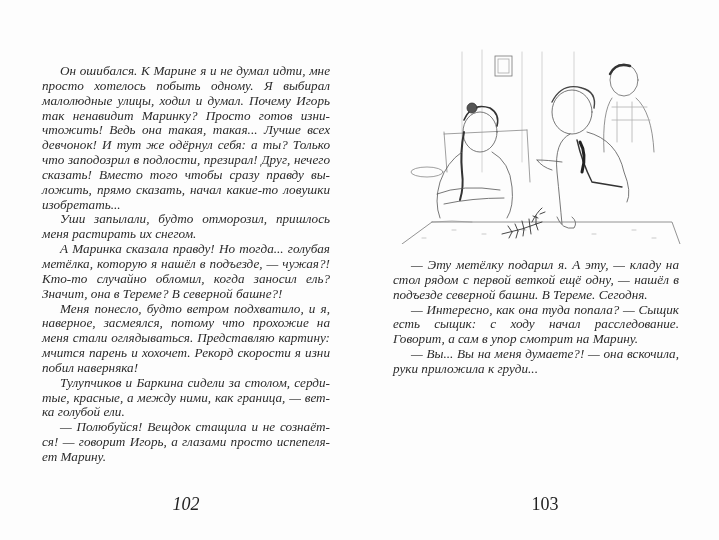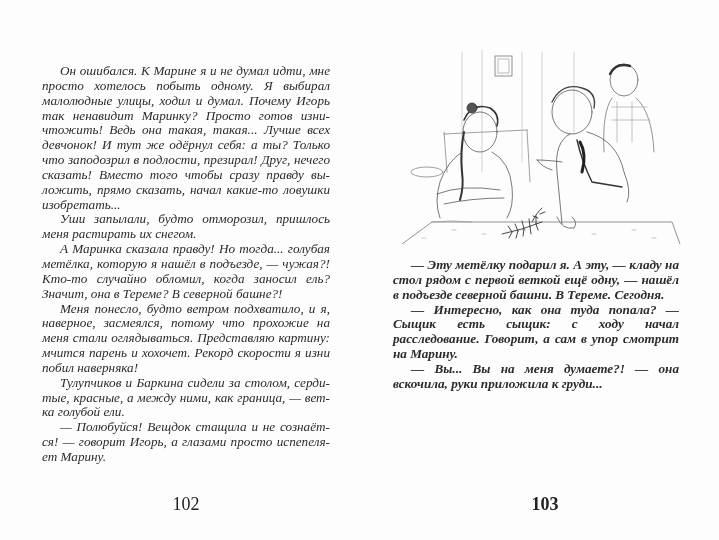--- a/index.html
+++ b/index.html
@@ -5,41 +5,41 @@
   html, body { margin: 0; padding: 0; }
   body {
     width: 719px; height: 540px; overflow: hidden;
     background: #fdfdfd;
     font-family: "DejaVu Serif", "Liberation Serif", serif;
     color: #2a2a2a;
     position: relative;
   }
   .page { position: absolute; top: 0; height: 496px; }
   .page-left { left: 0; width: 359px; }
-  .page-right { left: 359px; width: 360px; font-weight: bold; }
+  .page-right { left: 359px; width: 360px; }
   .text-block {
     position: absolute;
     font-family: "Liberation Serif", "DejaVu Serif", serif;
     font-style: italic;
     font-size: 13.2px;
     line-height: 14.85px;
     text-align: justify;
     hyphens: manual;
     color: #2b2b2b;
   }
   .page-left .text-block { left: 42px; top: 64px; width: 288px; }
   .page-right .text-block { left: 34px; top: 258px; width: 286px; }
   .text-block p { margin: 0; text-indent: 18px; }
   .page-number {
     position: absolute; top: 494px;
     font-family: "Liberation Serif", "DejaVu Serif", serif;
     font-size: 18px; color: #222;
     width: 60px; text-align: center;
   }
-  .page-left .page-number { left: 156px; }
+  .page-left .page-number { left: 156px; font-style: italic; }
   .page-right .page-number { left: 156px; text-align: center; }
   .illustration {
     position: absolute; left: 33px; top: 22px; width: 290px; height: 222px;
   }
   .illustration svg { width: 100%; height: 100%; }
 </style>
 </head>
 <body>
 
 <div class="page page-left">

